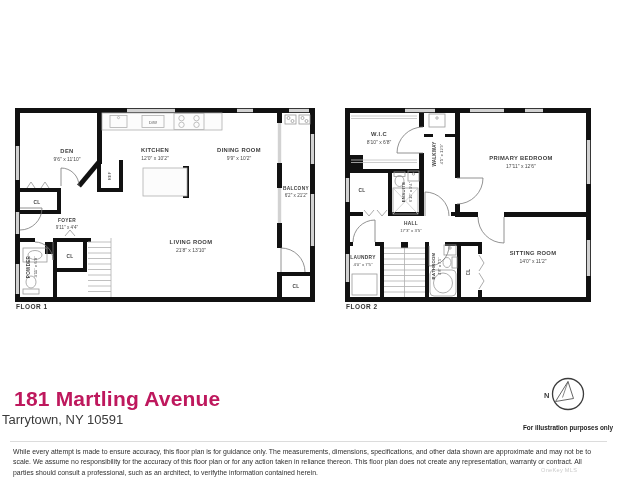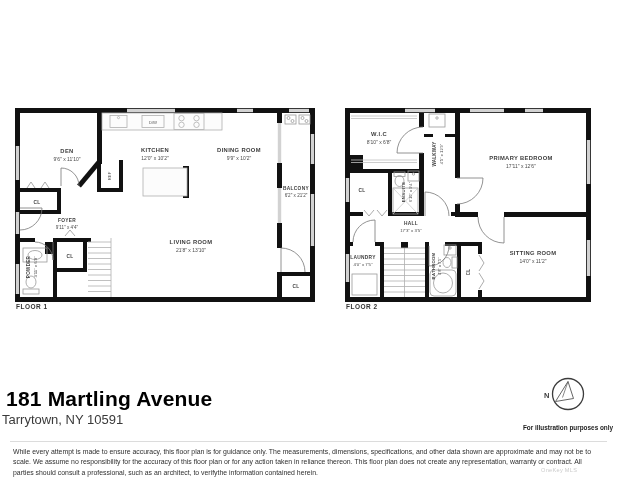--- a/index.html
+++ b/index.html
@@ -1,20 +1,20 @@
 <!DOCTYPE html>
 <html><head>
 <meta charset="utf-8">
 <style>
   html,body{margin:0;padding:0;background:#fff;}
   #canvas{position:relative;width:617px;height:480px;background:#ffffff;overflow:hidden;
           font-family:"Liberation Sans",sans-serif;}
   .floorplan{position:absolute;}
   .floor-tag{position:absolute;font-size:6.5px;font-weight:bold;letter-spacing:.5px;color:#333;}
-  .addr1{position:absolute;left:6px;top:387px;font-size:21px;font-weight:800;color:#000000;letter-spacing:.2px;}
+  .addr1{position:absolute;left:14px;top:387px;font-size:21px;font-weight:800;color:#be185d;letter-spacing:.2px;}
   .addr2{position:absolute;left:2px;top:412px;font-size:13px;color:#3a3a3a;}
   .compass{position:absolute;left:535px;top:372px;}
   .compass-caption{position:absolute;left:500px;top:424px;width:136px;text-align:center;
                    font-size:6.4px;font-weight:700;color:#1d1d1d;}
   .divider{position:absolute;left:10px;top:441px;width:597px;height:1px;background:#dcdcdc;}
   .disclaimer{position:absolute;left:13px;top:447px;width:588px;font-size:6.9px;line-height:1.5;color:#2e2e2e;}
   .watermark{position:absolute;left:541px;top:467px;font-size:5.6px;color:#cbcbcb;letter-spacing:.3px;}
   svg text{fill:#3d3d3d;}
   .rn{font-size:5.8px;font-weight:600;letter-spacing:.35px;}
   .rd{font-size:5px;fill:#4a4a4a;}

